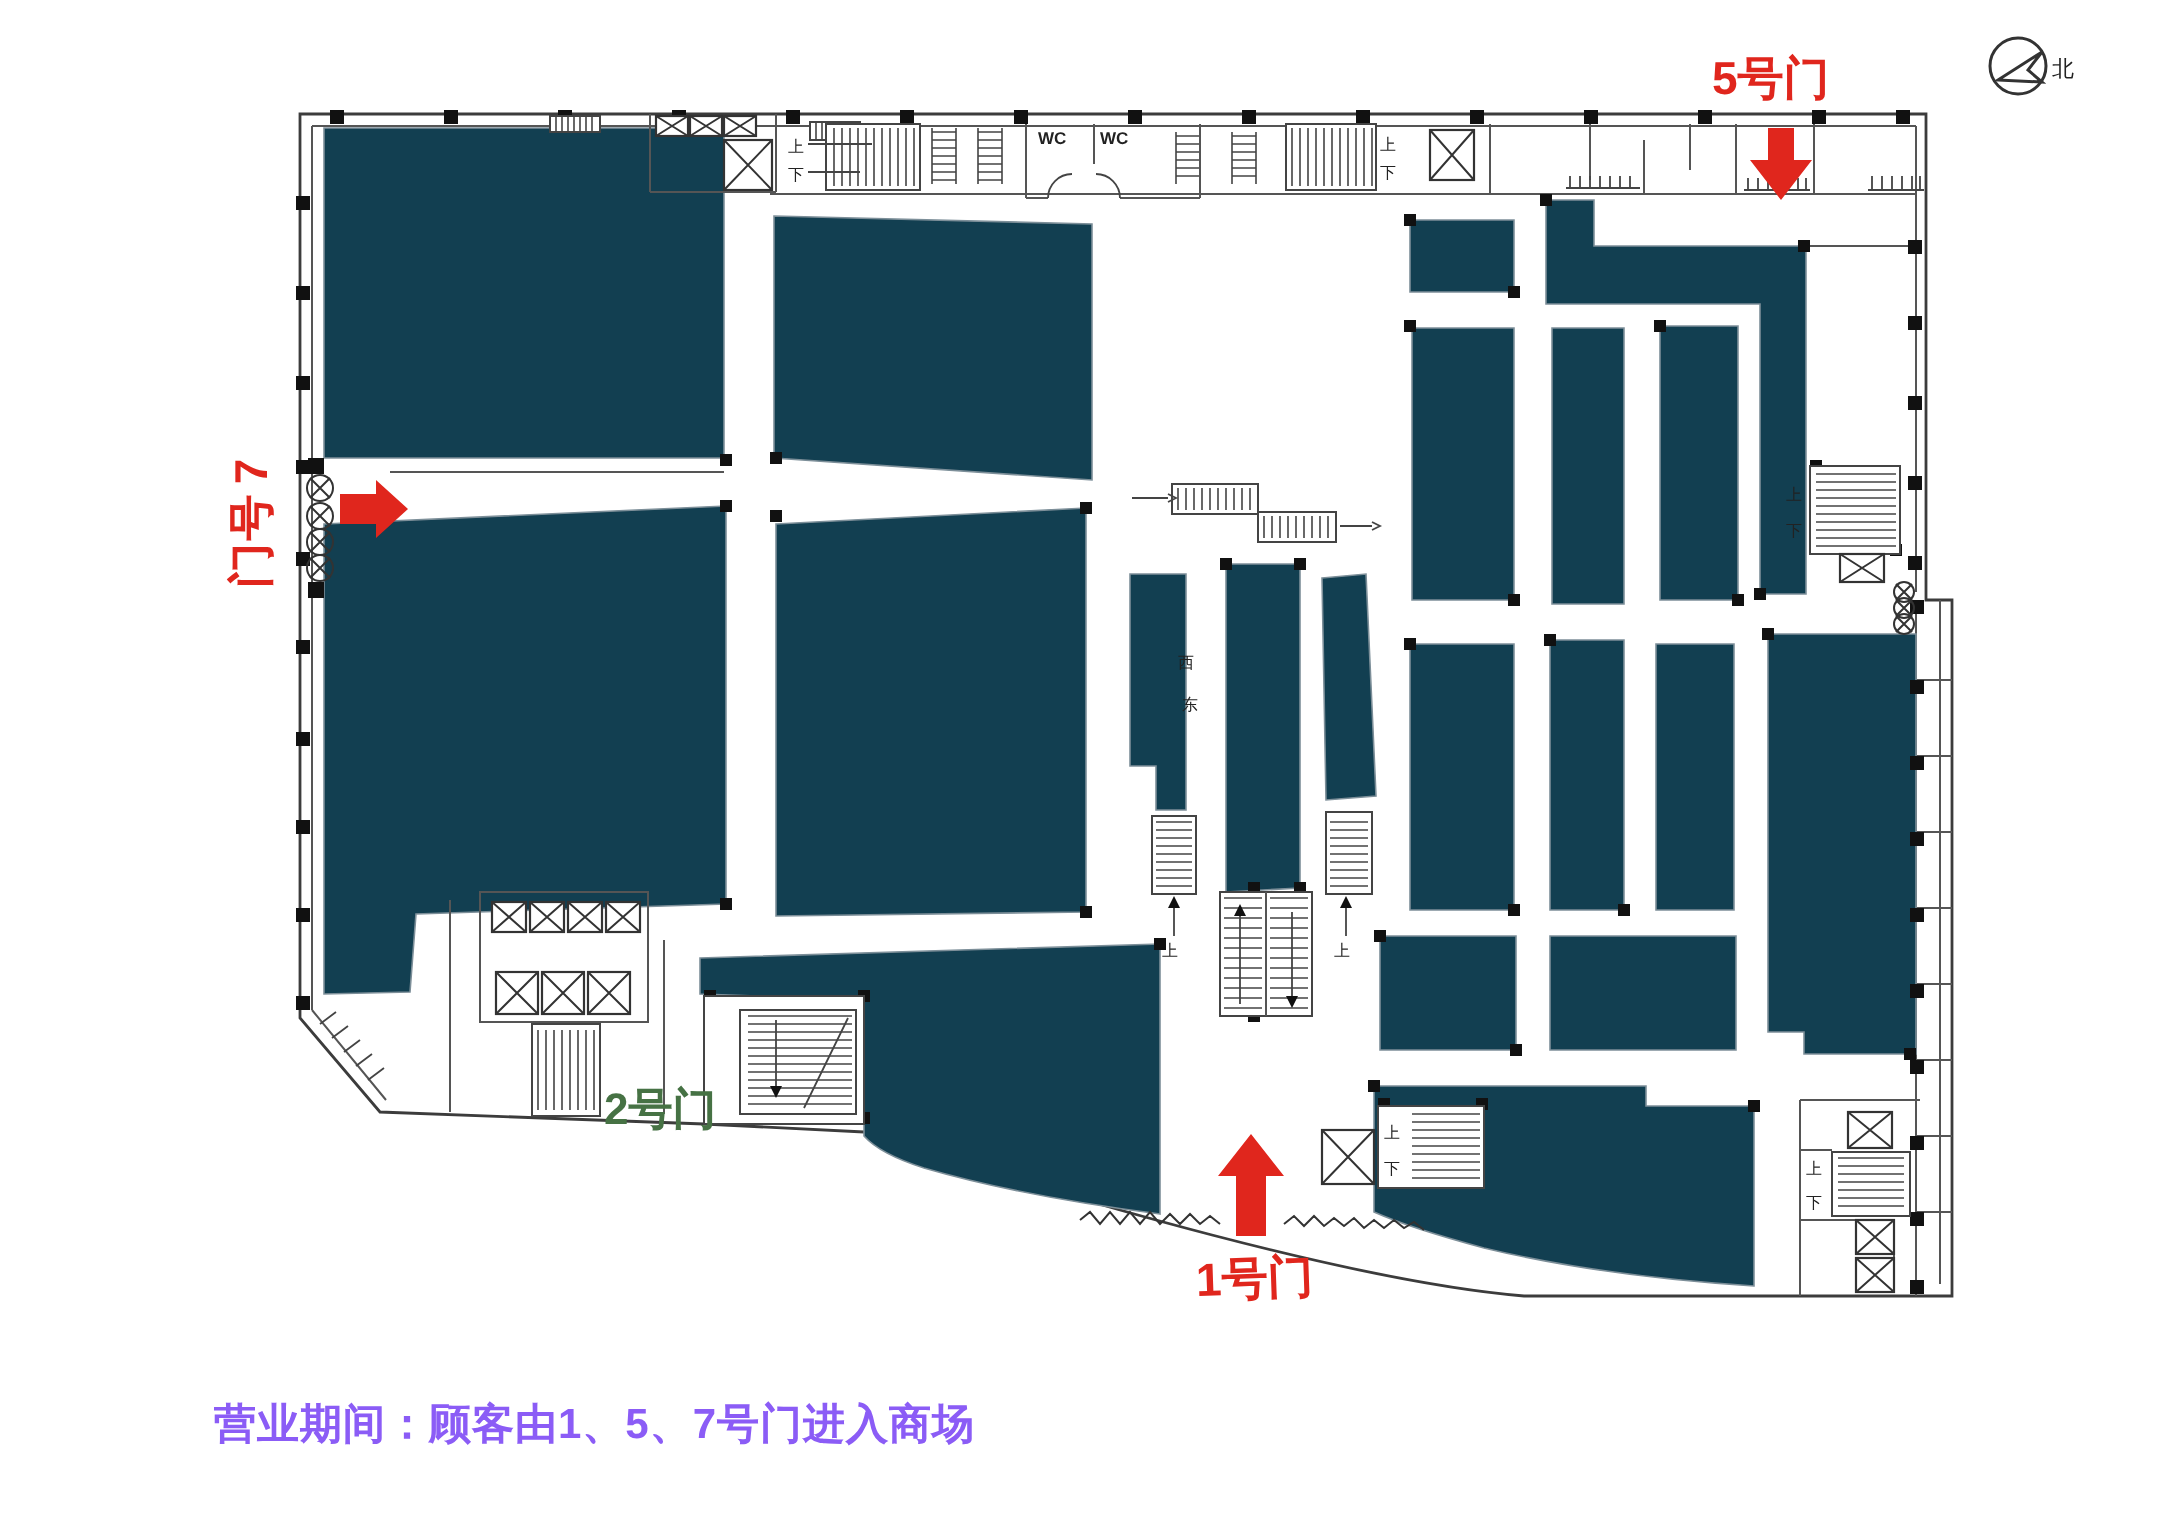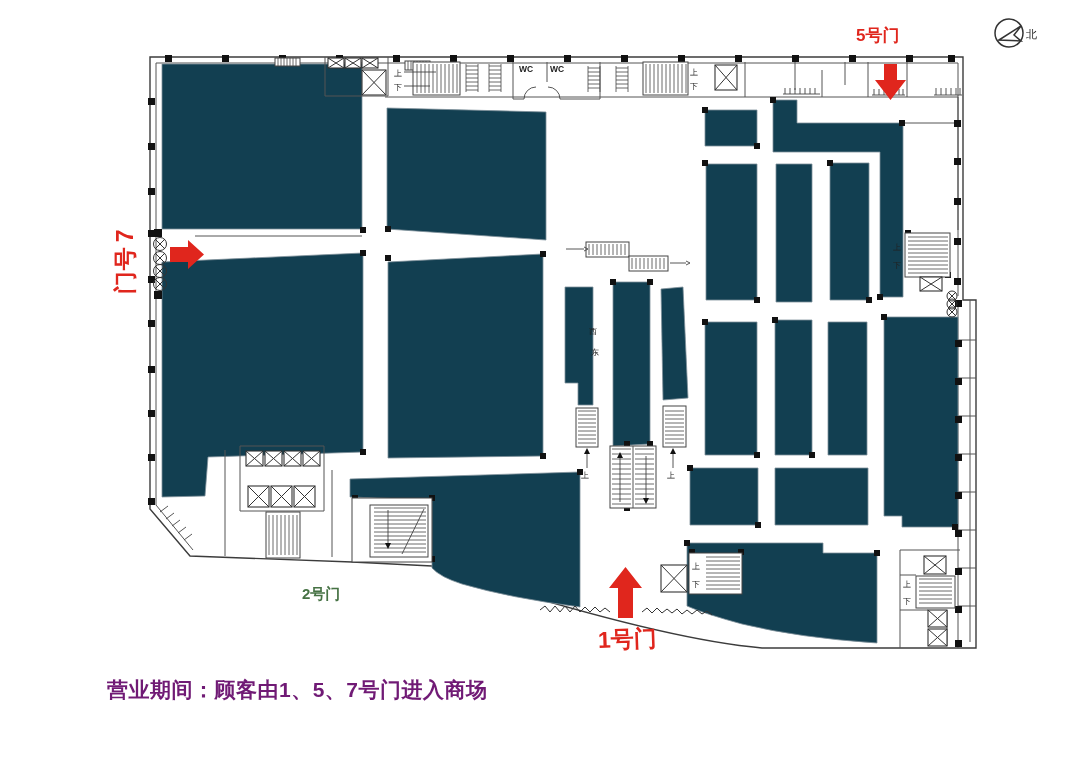--- a/index.html
+++ b/index.html
@@ -15,21 +15,21 @@
   .xline{stroke:#333;stroke-width:1;fill:none;}
   .evbox{fill:#fff;stroke:#333;stroke-width:1.1;}
   .tick{stroke:#444;stroke-width:0.9;fill:none;}
   .tinytext{font-size:8px;fill:#222;font-family:"Liberation Sans",sans-serif;}
   .wctext{font-size:8.5px;fill:#222;font-weight:bold;font-family:"Liberation Sans",sans-serif;}
   .redshape{fill:#e0261d;stroke:none;}
   .wavy{stroke:#333;stroke-width:1;fill:none;}
   .label{position:absolute;font-weight:bold;white-space:nowrap;}
   .red-label{color:#e0261d;}
   .green-label{color:#467244;}
-  .legend-label{color:#701a75;}
+  .legend-label{color:#8b5cf6;margin-top:22px;}
   #door7-label .vchar{display:block;transform:rotate(-90deg);line-height:1.02;}
   #door1-label{transform:rotate(-2deg);}
 </style>
 </head>
 <body>
 
 <div id="stage">
 
 <svg id="plan-svg" width="1080" height="763" viewBox="0 0 1080 763">
 
@@ -275,28 +275,28 @@
   <path class="redshape" d="M884,64 L897,64 L897,80 L906,80 L890.5,100 L875,80 L884,80 Z"></path>
   <path class="redshape" d="M618,618 L618,588 L609,588 L625.5,567 L642,588 L633,588 L633,618 Z"></path>
 
   <g>
     <circle cx="1009" cy="33" r="14" fill="none" stroke="#333" stroke-width="1.5"></circle>
     <path fill="none" stroke="#333" stroke-width="1.5" d="M999,40 L1021,26 L1014,35 L1021,41 Z"></path>
     <text x="1026" y="38" font-size="11" fill="#222">北</text>
   </g>
 </svg>
 
-<div id="door5-label" class="label red-label" style="left:856px;top:24px;font-size:17px;">5号门</div>
+<div id="door5-label" class="label red-label" style="left:856px;top:24px;font-size:23px;">5号门</div>
 
 <div id="door7-label" class="label red-label" style="left:112px;top:224px;font-size:23px;width:28px;text-align:center;">
       <span class="vchar">7</span>
       <span class="vchar">号</span>
       <span class="vchar">门</span>
     </div>
 
-<div id="door2-label" class="label green-label" style="left:302px;top:585px;font-size:15px;">2号门</div>
+<div id="door2-label" class="label green-label" style="left:302px;top:540px;font-size:22px;">2号门</div>
 
 <div id="door1-label" class="label red-label" style="left:598px;top:624px;font-size:23px;">1号门</div>
 
 <div class="label legend-label" style="left:107px;top:676px;font-size:21px;letter-spacing:0.5px;">营业期间：顾客由1、5、7号门进入商场</div>
 
 
 </div>
 
 </body></html>

